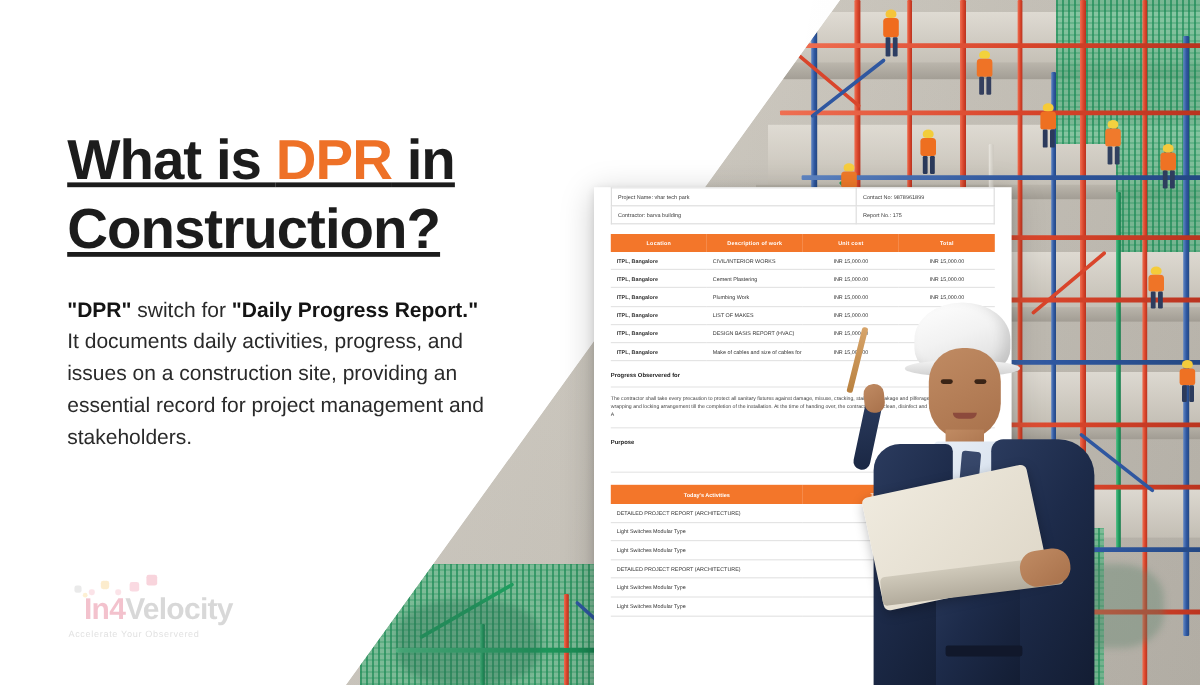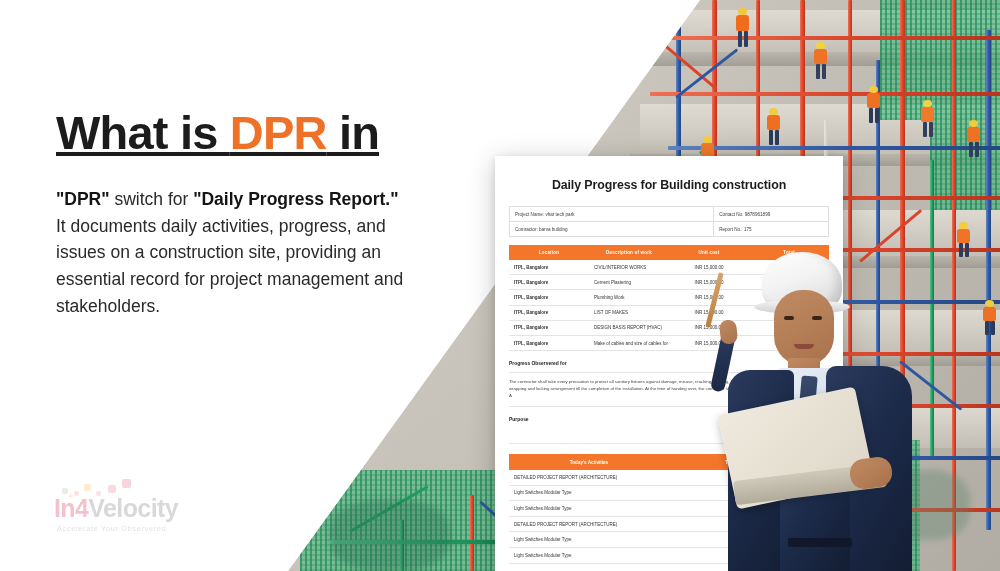--- a/index.html
+++ b/index.html
@@ -67,21 +67,21 @@
   .body-copy {
     margin-top: 24px; font-size: 17.5px; line-height: 1.52; color:#2a2a2a;
     width: 350px;
   }
   .body-copy b { font-weight:700; color:#141414; }
 
   
   .logo { position:absolute; left:54px; top:478px; width:140px; opacity:.38; }
   .logo-squares { position:relative; height:20px; margin-left:8px; }
   .logo-squares i { position:absolute; display:block; border-radius:2px; }
-  .logo-word { font-size:25px; font-weight:700; letter-spacing:-0.6px; line-height:1; color:#9b9b9b; margin-top:-2px; }
+  .logo-word { font-size:25px; font-weight:700; letter-spacing:-0.6px; line-height:1; color:#9b9b9b; margin-top:-2px;text-align:right; }
   .logo-word .pink { color:#e0607e; }
   .logo-tag { font-size:7.6px; letter-spacing:.55px; color:#b0b0b0; margin-top:3px; margin-left:3px; }
 
   
   .doc-card {
     position:absolute; left:495px; top:156px; width:348px; height:418px;
     background:#ffffff; box-shadow: 0 6px 26px rgba(0,0,0,0.22), 0 2px 7px rgba(0,0,0,0.12);
     overflow:hidden; padding:0 14px;
   }
   .doc-title {
@@ -261,20 +261,21 @@
     <div class="blurpatch" style="left:880px;top:470px;width:90px;height:70px;background:rgba(90,130,105,.35);"></div>
     <div class="blurpatch" style="left:330px;top:500px;width:120px;height:71px;background:rgba(40,110,80,.35);"></div>
     <div class="blurpatch" style="left:560px;top:30px;width:80px;height:60px;background:rgba(200,196,186,.5);"></div>
   </div>
 
   <div class="white-panel"></div>
 
   <div class="copy">
     <h1 class="headline">
       <span>What is </span><span class="accent">DPR</span><span> in</span><br>
+      <span>Construction?</span>
     </h1>
     <p class="body-copy">
       <b>"DPR"</b><span> switch for </span><b>"Daily Progress Report."</b><span> It documents daily activities, progress, and issues on a construction site, providing an essential record for project management and stakeholders.</span>
     </p>
   </div>
 
   <div class="logo">
     <div class="logo-squares">
       <i style="left:0px;top:10px;width:6px;height:6px;background:#c9c9c9;"></i>
       <i style="left:12px;top:13px;width:5px;height:5px;background:#f6b8c4;"></i>
@@ -282,21 +283,20 @@
       <i style="left:34px;top:13px;width:5px;height:5px;background:#f6b8c4;"></i>
       <i style="left:46px;top:7px;width:8px;height:8px;background:#f3a0b4;"></i>
       <i style="left:60px;top:1px;width:9px;height:9px;background:#ef8fa6;"></i>
       <i style="left:7px;top:16px;width:4px;height:4px;background:#fbd98e;"></i>
     </div>
     <div class="logo-word"><span class="pink">In4</span><span>Velocity</span></div>
     <div class="logo-tag">Accelerate Your Observered</div>
   </div>
 
   <div class="doc-card">
-    <div class="doc-title">Daily Progress for  Building construction</div>
 
     <table class="meta-table">
       <tbody>
         <tr>
           <td class="wide">Project Name: vhar tech park</td>
           <td>Contact No: 9878961899</td>
         </tr>
         <tr>
           <td class="wide">Contractor: barva building</td>
           <td>Report No.: 175</td>

